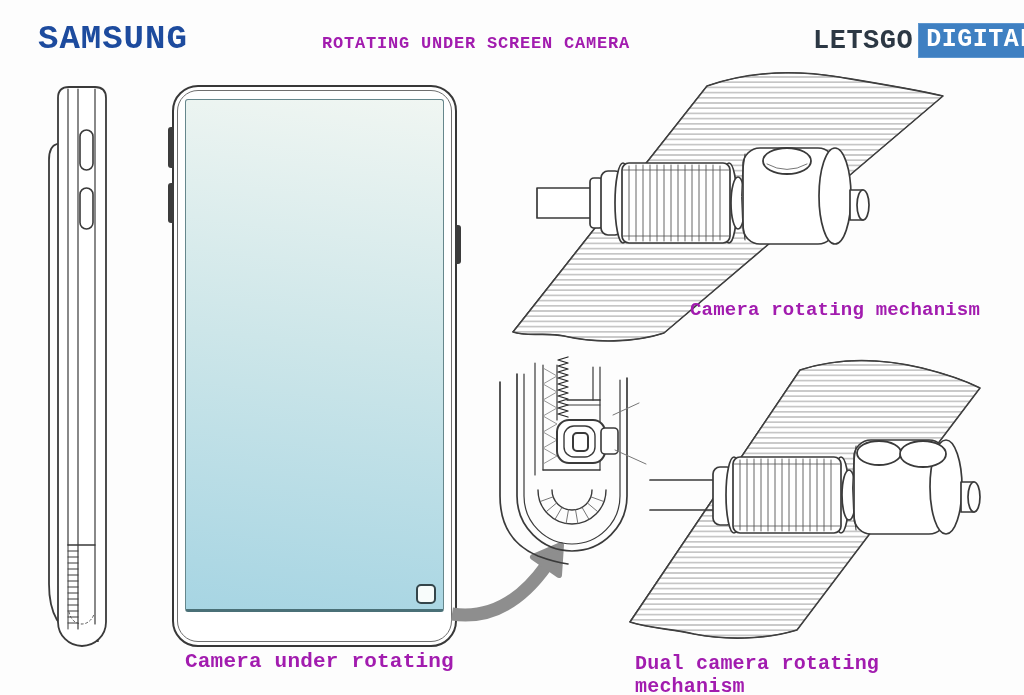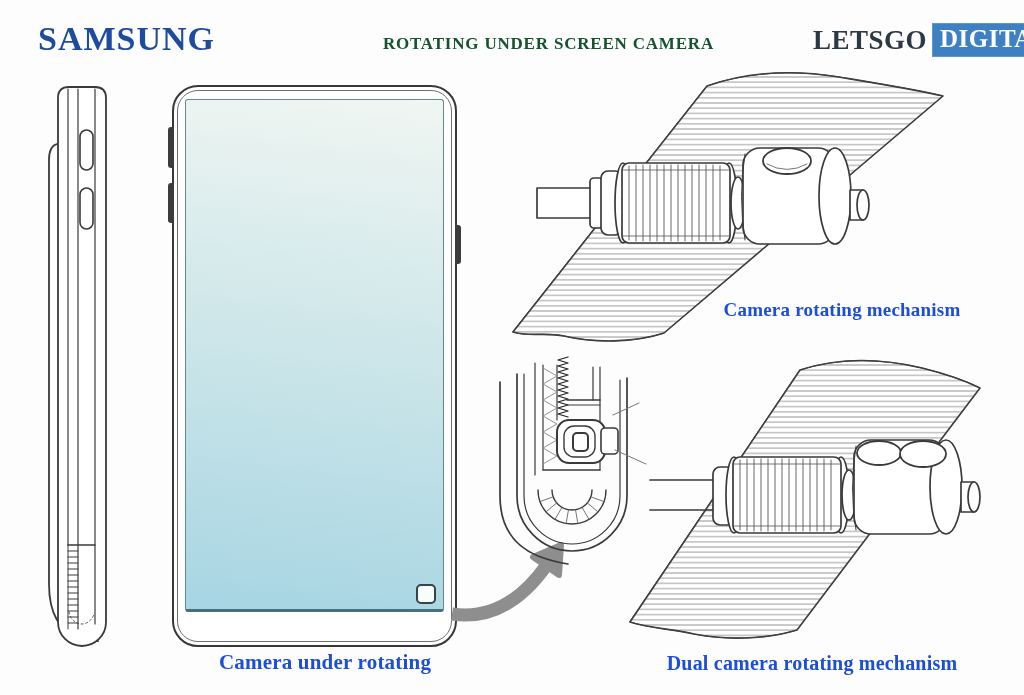--- a/index.html
+++ b/index.html
@@ -1,31 +1,31 @@
 <!DOCTYPE html>
 <html><head>
 <meta charset="utf-8">
 <style>
   html,body{margin:0;padding:0;background:#e9e9e9;}
   #page{
     position:relative;width:1024px;height:695px;margin:0 auto;
     background:#fdfdfd;overflow:hidden;
-    font-family:Liberation Serif, serif;
+    font-family:Liberation Mono, monospace;
   }
   .abs{position:absolute;}
   
   #brand{left:38px;top:20px;font-size:34px;font-weight:bold;letter-spacing:1px;color:#1d4b9e;}
-  #title{left:322px;top:34px;width:392px;text-align:right;font-size:17px;font-weight:bold;
-         letter-spacing:.8px;color:#14532d;}
+  #title{left:322px;top:34px;width:392px;text-align:left;font-size:17px;font-weight:bold;
+         letter-spacing:.8px;color:#a21caf;}
   #publisher{left:813px;top:23px;display:flex;align-items:center;}
   #publisher .letsgo{font-size:27px;font-weight:bold;letter-spacing:.5px;color:#2c3844;text-align:center;}
   #publisher .digital{margin-left:5px;background:#3f80c2;color:#ffffff;font-size:25px;
          font-weight:bold;letter-spacing:.5px;padding:1px 7px 3px 7px;border:1px solid #5d96cf;}
   
-  .caption{font-weight:bold;color:#1d4ed8;text-align:center;letter-spacing:.2px;}
+  .caption{font-weight:bold;color:#a21caf;text-align:left;letter-spacing:.2px;}
   #cap-front{left:185px;top:650px;width:280px;font-size:21px;}
   #cap-single{left:690px;top:299px;width:304px;font-size:19px;}
   #cap-dual{left:635px;top:652px;width:354px;font-size:20px;}
   
   #phone-front{left:172px;top:85px;width:281px;height:558px;background:#fff;
       border:2.5px solid #383838;border-radius:26px;}
   #phone-front .inner-line{position:absolute;left:3px;right:3px;top:3px;bottom:3px;
       border:1.5px solid #6f6f6f;border-radius:21px;}
   #screen{position:absolute;left:11px;right:11px;top:12px;bottom:33px;border-radius:3px;
       border:1.5px solid #66878c;border-bottom:3px solid #4a7077;

